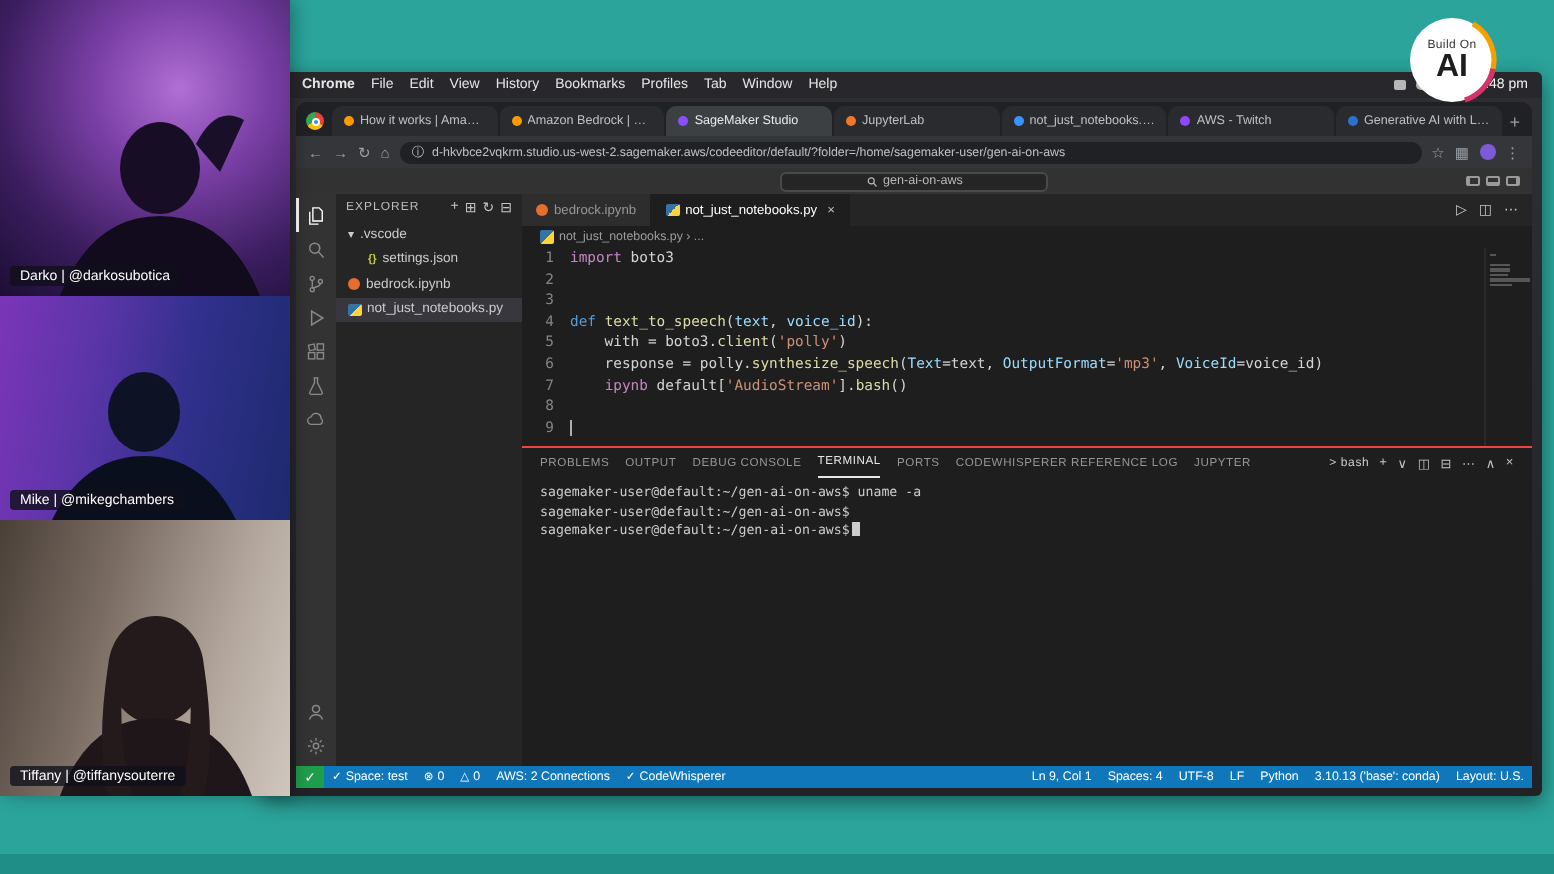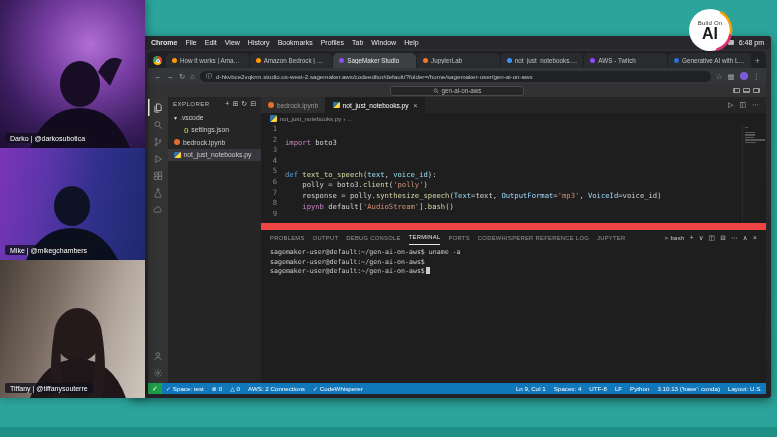--- a/index.html
+++ b/index.html
@@ -3,21 +3,21 @@
 <meta charset="utf-8">
 <style>
   * { margin:0; padding:0; box-sizing:border-box; }
   html,body { width:777px; height:437px; overflow:hidden; }
   body { font-family:"Liberation Sans", sans-serif; background:#2ba49b; position:relative; }
 
   .stage { position:absolute; inset:0; }
   .bottom-band { position:absolute; left:0; right:0; bottom:0; height:10px; background:#1f8e86; }
 
   
-  .badge { position:absolute; right:44px; top:7px; width:46px; height:46px; z-index:7; }
+  .badge { position:absolute; right:28px; top:7px; width:46px; height:46px; z-index:7; }
   .badge svg { position:absolute; inset:0; }
   .badge .txt { position:absolute; inset:0; display:flex; flex-direction:column; align-items:center; justify-content:center; }
   .badge-l1 { font-size:6px; color:#333; letter-spacing:.2px; }
   .badge-l2 { font-size:16px; font-weight:bold; color:#1d1d1f; line-height:15px; }
 
   
   .screen { position:absolute; left:130px; top:36px; width:641px; height:362px;
             background:linear-gradient(#2e2e33,#222226); border-radius:3px;
             box-shadow:0 3px 10px rgba(0,0,0,.45); }
 
@@ -90,29 +90,29 @@
   .edtab { display:flex; align-items:center; gap:3px; padding:0 7px; font-size:6.6px; color:#969696;
            background:#2d2d2d; border-right:1px solid #1e1e1e; }
   .edtab.active { background:#1e1e1e; color:#ffffff; }
   .edtab .x { margin-left:2px; color:#c5c5c5; }
   .edactions { margin-left:auto; display:flex; gap:6px; align-items:center; color:#c5c5c5; padding-right:7px; font-size:7px; }
   .breadcrumb { height:11px; display:flex; align-items:center; gap:3px; padding:0 9px; color:#9d9d9d; font-size:6.2px; flex:none; }
 
   .codewrap { position:relative; height:99px; overflow:hidden; flex:none; }
   .cl { display:flex; height:10.6px; line-height:10.6px; font-family:"DejaVu Sans Mono", monospace; font-size:7.2px; }
   .ln { width:24px; text-align:right; padding-right:8px; color:#858585; flex:none; }
-  .lc { white-space:pre; color:#d4d4d4;margin-top:14px; }
+  .lc { white-space:pre; color:#d4d4d4; }
   .tok-kw{color:#569cd6} .tok-ctrl{color:#c586c1} .tok-fn{color:#dcdcaa}
   .tok-param{color:#9cdcfe} .tok-str{color:#ce9178} .tok-cmt{color:#6a9955} .tok-pl{color:#d4d4d4}
   .cursor-bar { display:inline-block; width:1px; height:8px; background:#aeafad; vertical-align:middle; }
   .minimap { position:absolute; right:0; top:0; bottom:0; width:24px; background:#1e1e1e;
              border-left:1px solid #2a2a2a; padding:3px 2px; }
   .mm { height:1.4px; margin-bottom:1.1px; background:#6e6e6e; opacity:.7; }
 
-  .panel { flex:1; border-top:7px solid #ef4444; display:flex; flex-direction:column; min-height:0;justify-content:space-between; }
+  .panel { flex:1; border-top:1px solid #ef4444; display:flex; flex-direction:column; min-height:0;justify-content:space-between; }
   .paneltabs { height:15px; display:flex; align-items:center; gap:8px; padding:0 9px; flex:none;
                font-size:5.8px; letter-spacing:.3px; color:#969696; }
   .ptab { height:100%; display:flex; align-items:center; white-space:nowrap; }
   .ptab.active { color:#e7e7e7; border-bottom:1px solid #e7e7e7; }
   .pt-actions { margin-left:auto; display:flex; gap:5px; color:#c5c5c5; font-size:6.5px; align-items:center; }
   .shell { display:flex; gap:2px; align-items:center; font-size:6px; color:#cccccc; }
   .terminal { flex:1; padding:3px 9px; font-family:"DejaVu Sans Mono", monospace; font-size:6.6px;
               line-height:9.5px; color:#cccccc; overflow:hidden; }
   .tl { white-space:pre; }
   .tcur { display:inline-block; width:4px; height:7px; background:#cccccc; vertical-align:-1px; margin-left:1px; }
@@ -369,21 +369,21 @@
                   </div>
                   <div class="cl">
                     <span class="ln">3</span>
                   </div>
                   <div class="cl">
                     <span class="ln">4</span>
                     <span class="lc"><span class="tok-kw">def </span><span class="tok-fn">text_to_speech</span><span class="tok-pl">(</span><span class="tok-param">text</span><span class="tok-pl">, </span><span class="tok-param">voice_id</span><span class="tok-pl">):</span></span>
                   </div>
                   <div class="cl">
                     <span class="ln">5</span>
-                    <span class="lc"><span class="tok-pl">    polly = boto3.</span><span class="tok-fn">client</span><span class="tok-pl">(</span><span class="tok-str">'polly'</span><span class="tok-pl">)</span></span>
+                    <span class="lc"><span class="tok-pl">    with = boto3.</span><span class="tok-fn">client</span><span class="tok-pl">(</span><span class="tok-str">'polly'</span><span class="tok-pl">)</span></span>
                   </div>
                   <div class="cl">
                     <span class="ln">6</span>
                     <span class="lc"><span class="tok-pl">    response = polly.</span><span class="tok-fn">synthesize_speech</span><span class="tok-pl">(</span><span class="tok-param">Text</span><span class="tok-pl">=text, </span><span class="tok-param">OutputFormat</span><span class="tok-pl">=</span><span class="tok-str">'mp3'</span><span class="tok-pl">, </span><span class="tok-param">VoiceId</span><span class="tok-pl">=voice_id)</span></span>
                   </div>
                   <div class="cl">
                     <span class="ln">7</span>
                     <span class="lc"><span class="tok-pl">    </span><span class="tok-ctrl">ipynb</span><span class="tok-pl"> default[</span><span class="tok-str">'AudioStream'</span><span class="tok-pl">].</span><span class="tok-fn">bash</span><span class="tok-pl">()</span></span>
                   </div>
                   <div class="cl">

